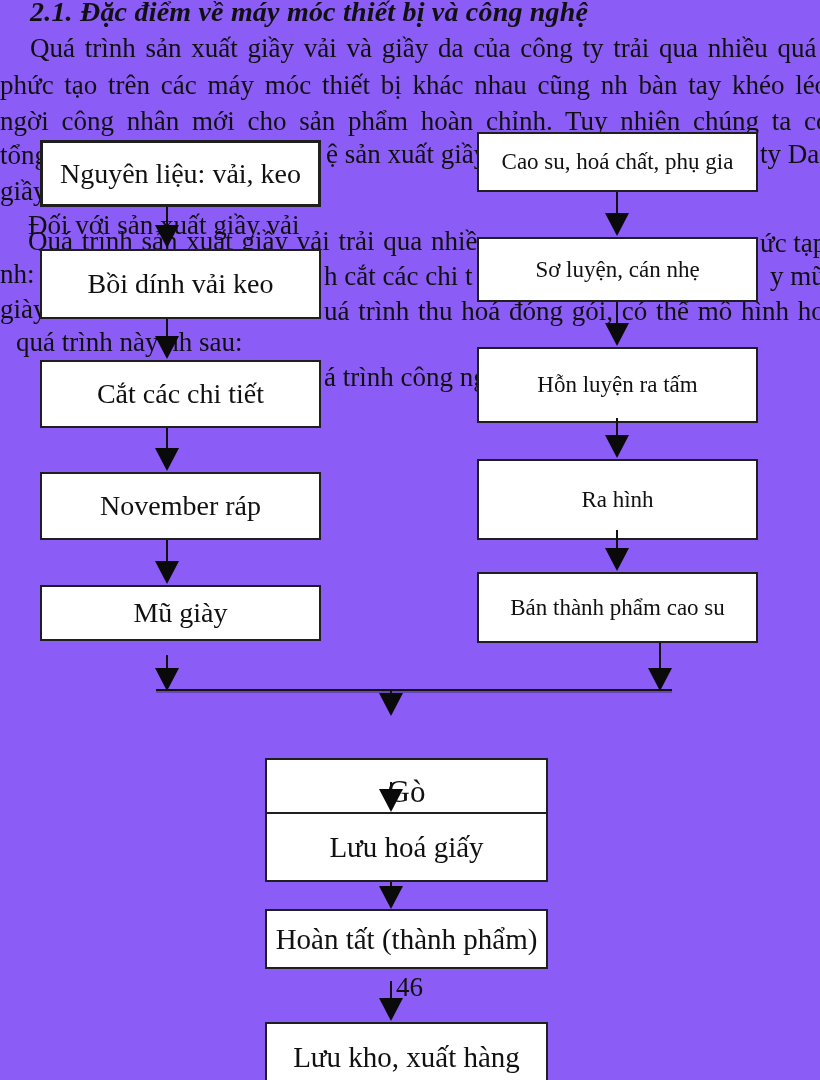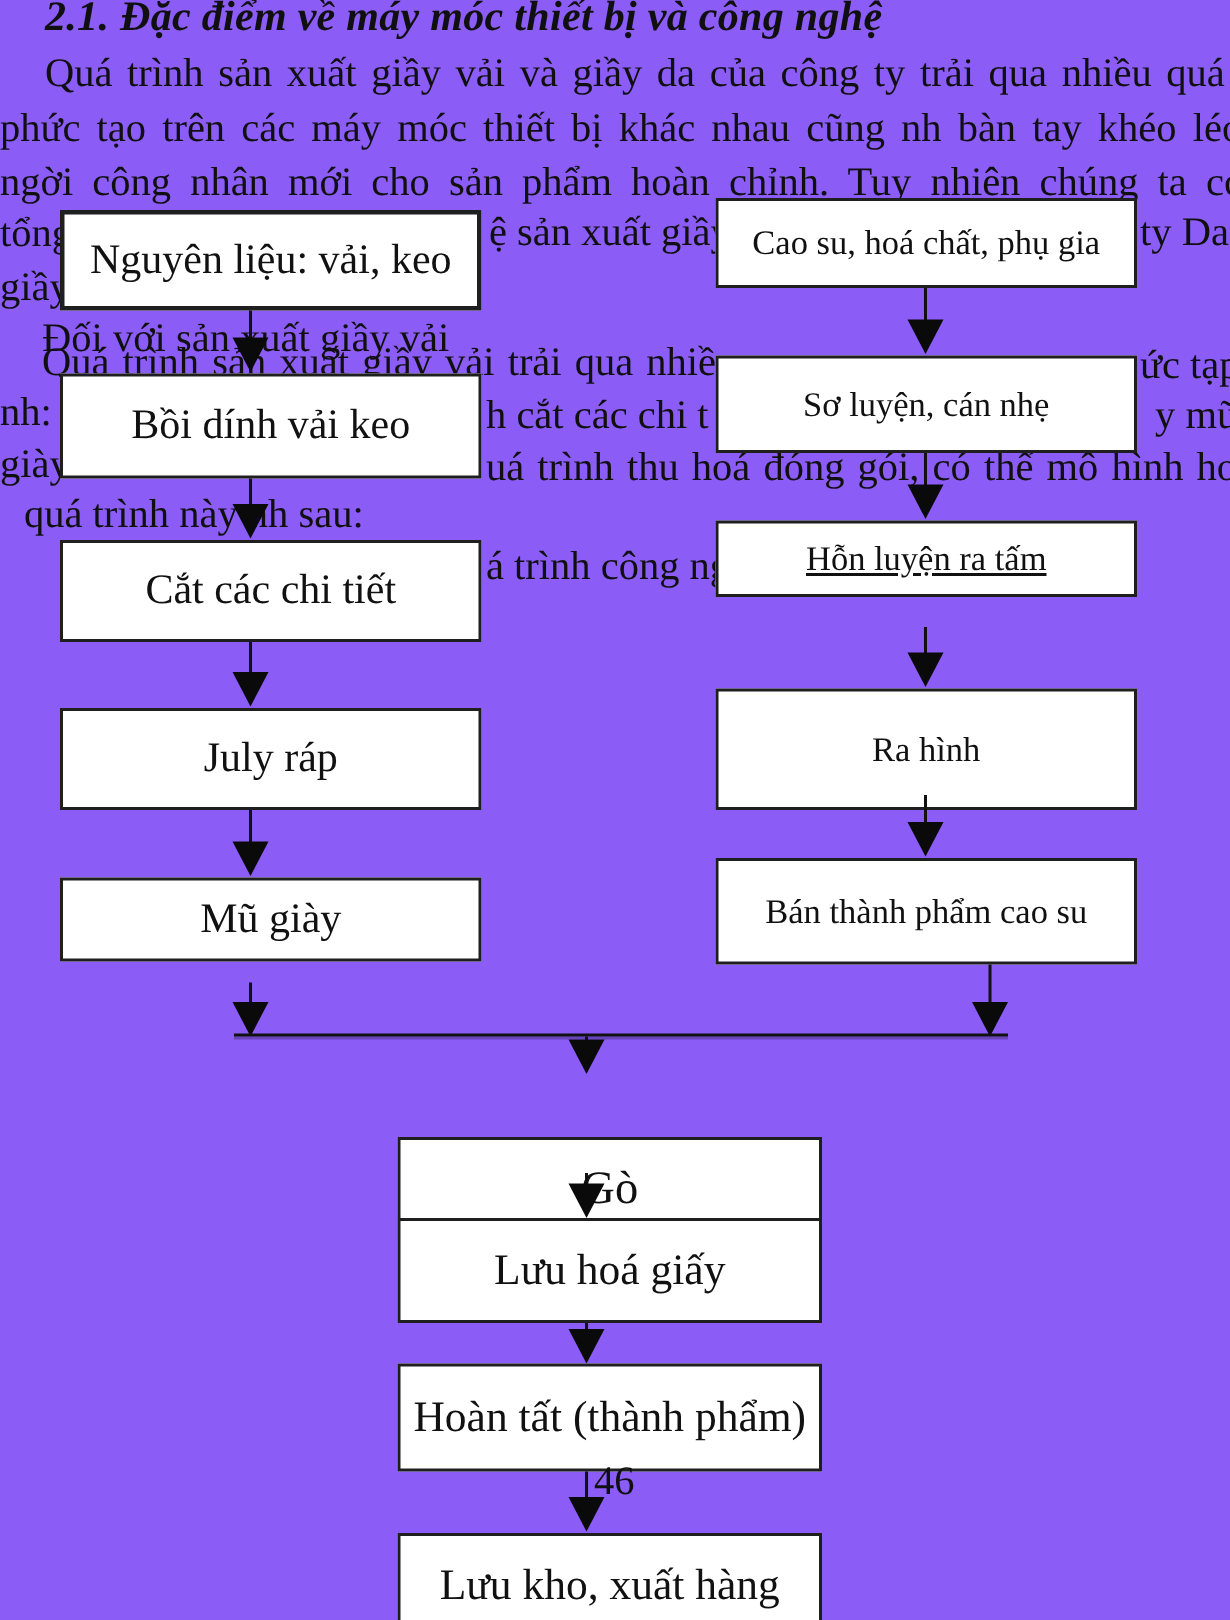--- a/index.html
+++ b/index.html
@@ -104,35 +104,35 @@
   <div class="arrowhead" style="left:155px;top:225px;"></div>
 
   <div class="fbox f-left" style="top:249px;height:70px;">Bồi dính vải keo</div>
   <div class="stem" style="left:166px;top:319px;height:20px;"></div>
   <div class="arrowhead" style="left:155px;top:336px;"></div>
 
   <div class="fbox f-left" style="top:360px;height:68px;">Cắt các chi tiết</div>
   <div class="stem" style="left:166px;top:428px;height:22px;"></div>
   <div class="arrowhead" style="left:155px;top:448px;"></div>
 
-  <div class="fbox f-left" style="top:472px;height:68px;">July ráp</div>
+  <div class="fbox f-left" style="top:472px;height:68px;">November ráp</div>
   <div class="stem" style="left:166px;top:540px;height:23px;"></div>
   <div class="arrowhead" style="left:155px;top:561px;"></div>
 
   <div class="fbox f-left" style="top:585px;height:56px;">Mũ giày</div>
 
   <div class="fbox f-right" style="top:132px;height:60px;">Cao su, hoá chất, phụ gia</div>
   <div class="stem" style="left:616px;top:192px;height:23px;"></div>
   <div class="arrowhead" style="left:605px;top:213px;"></div>
 
   <div class="fbox f-right" style="top:237px;height:65px;">Sơ luyện, cán nhẹ</div>
   <div class="stem" style="left:616px;top:302px;height:23px;"></div>
   <div class="arrowhead" style="left:605px;top:323px;"></div>
 
-  <div class="fbox f-right" style="top:347px;height:51px;text-decoration:underline;">Hỗn luyện ra tấm</div>
+  <div class="fbox f-right" style="top:347px;height:76px;">Hỗn luyện ra tấm</div>
   <div class="stem" style="left:616px;top:418px;height:21px;"></div>
   <div class="arrowhead" style="left:605px;top:435px;"></div>
 
   <div class="fbox f-right" style="top:459px;height:81px;">Ra hình</div>
   <div class="stem" style="left:616px;top:530px;height:20px;"></div>
   <div class="arrowhead" style="left:605px;top:548px;"></div>
 
   <div class="fbox f-right" style="top:572px;height:71px;">Bán thành phẩm cao su</div>
 
   <div class="stem" style="left:166px;top:655px;height:15px;"></div>
@@ -144,21 +144,21 @@
   <div class="arrowhead" style="left:379px;top:693px;"></div>
 
   <div class="fbox f-center" style="top:714px;height:68px;font-size:31px;margin-top:44px;">Gò</div>
   <div class="stem" style="left:390px;top:782px;height:10px;"></div>
   <div class="arrowhead" style="left:379px;top:789px;"></div>
 
   <div class="fbox f-center" style="top:812px;height:70px;">Lưu hoá giấy</div>
   <div class="stem" style="left:390px;top:882px;height:8px;"></div>
   <div class="arrowhead" style="left:379px;top:886px;"></div>
 
-  <div class="fbox f-center" style="top:909px;height:72px;">Hoàn tất (thành phẩm)</div>
+  <div class="fbox f-center" style="top:909px;height:60px;">Hoàn tất (thành phẩm)</div>
   <div class="stem" style="left:390px;top:981px;height:21px;"></div>
   <div class="arrowhead" style="left:379px;top:998px;"></div>
 
   <div class="fbox f-center" style="top:1022px;height:70px;">Lưu kho, xuất hàng</div>
 
   <div class="pagenum" style="left:396px;top:972px;">46</div>
 
 </div>
 
 </body></html>

